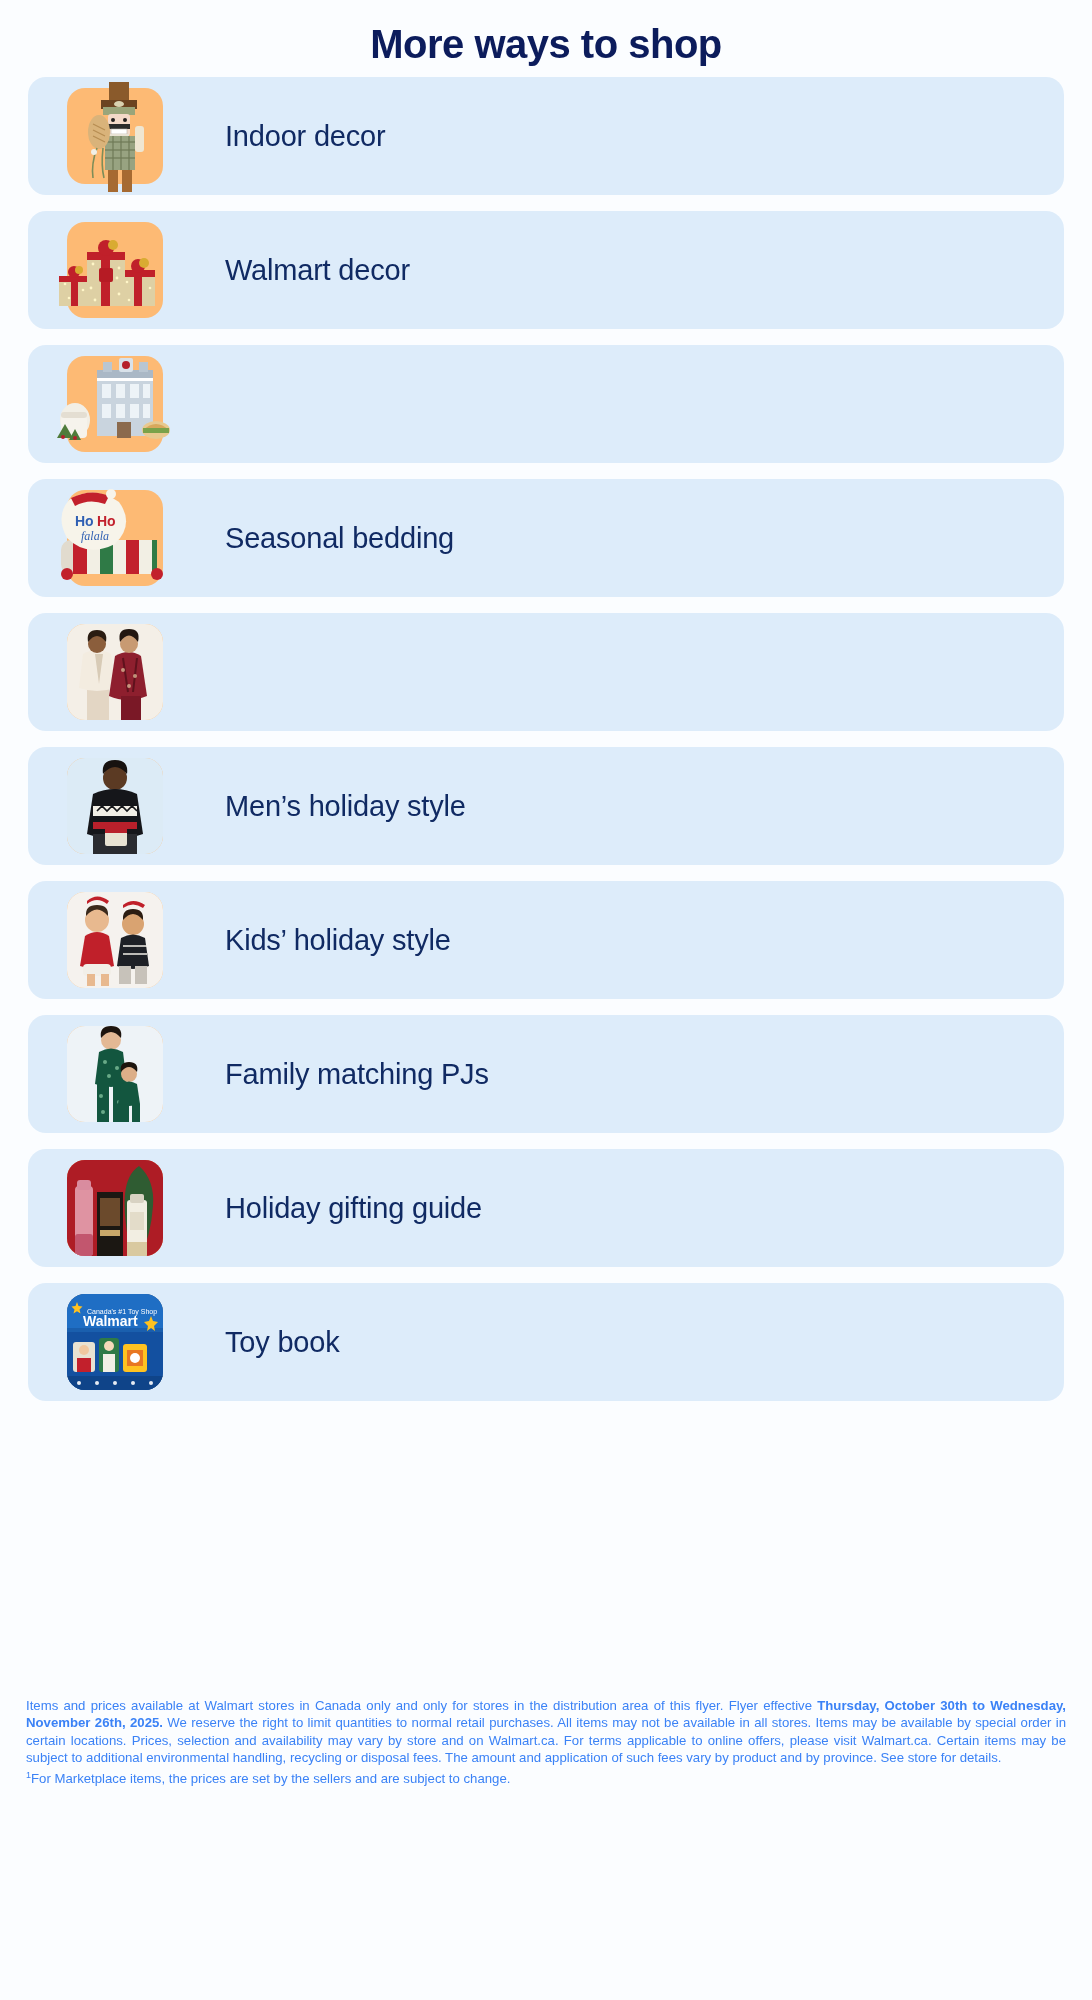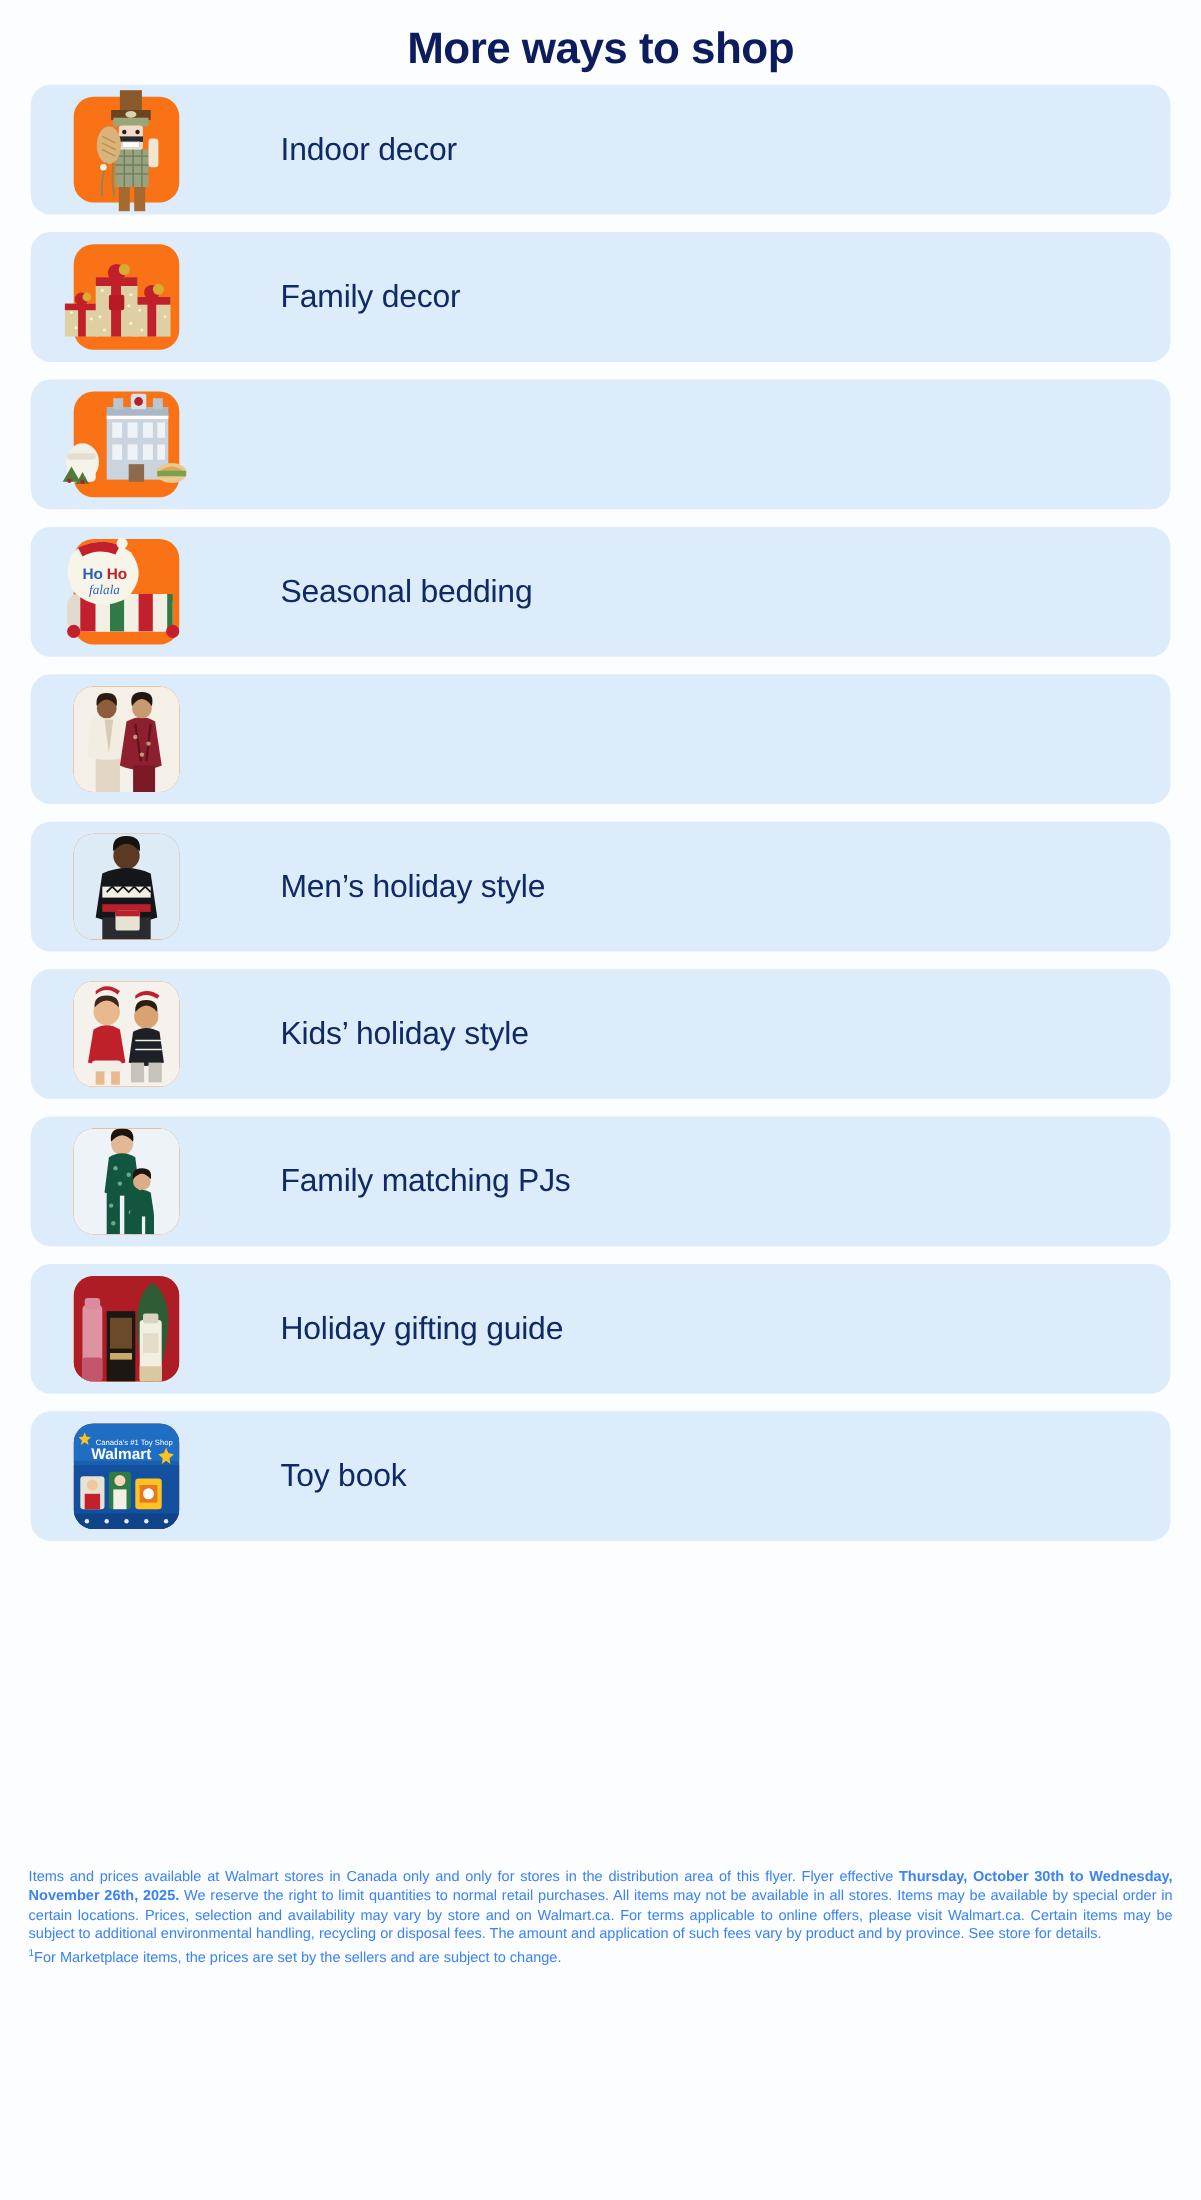--- a/index.html
+++ b/index.html
@@ -34,33 +34,33 @@
     align-items: center;
     overflow: visible;
   }
 
   .thumb {
     position: relative;
     width: 96px;
     height: 96px;
     margin-left: 39px;
     border-radius: 18px;
-    background: #f97316;
+    background: #fdba74;
     flex: 0 0 auto;
     overflow: visible;
   }
   .thumb .art {
     position: absolute;
     left: 0; top: 0; width: 96px; height: 96px;
     overflow: visible;
   }
   .thumb svg { position: absolute; left: -14px; top: -14px; width: 124px; height: 124px; overflow: visible; }
 
   .card-label {
-    margin-left: 92px;
+    margin-left: 62px;
     color: #102a63;
     font-size: 29px;
     font-weight: 400;
     letter-spacing: -0.2px;
     font-family: "Liberation Sans", sans-serif;
   }
 
   .footer {
     position: absolute;
     left: 0; right: 0;
@@ -162,21 +162,21 @@
                   <circle cx="42" cy="92" r="1.4"></circle>
                   <circle cx="64" cy="70" r="1.4"></circle>
                 <circle cx="74" cy="74" r="1.3"></circle>
                   <circle cx="97" cy="80" r="1.3"></circle>
                   <circle cx="76" cy="92" r="1.3"></circle>
               </g>
             </g>
           </svg>
         </div>
       </div>
-      <div class="card-label">Family decor</div>
+      <div class="card-label">Walmart decor</div>
     </div>
 
     <div class="card">
       <div class="thumb">
         <div class="art">
           <svg viewBox="0 0 124 124">
             <g>
               <rect x="44" y="34" width="56" height="60" fill="#c9d4de"></rect>
               <rect x="44" y="28" width="56" height="8" fill="#aab8c6"></rect>
               <rect x="50" y="20" width="9" height="10" fill="#b9c6d2"></rect>

